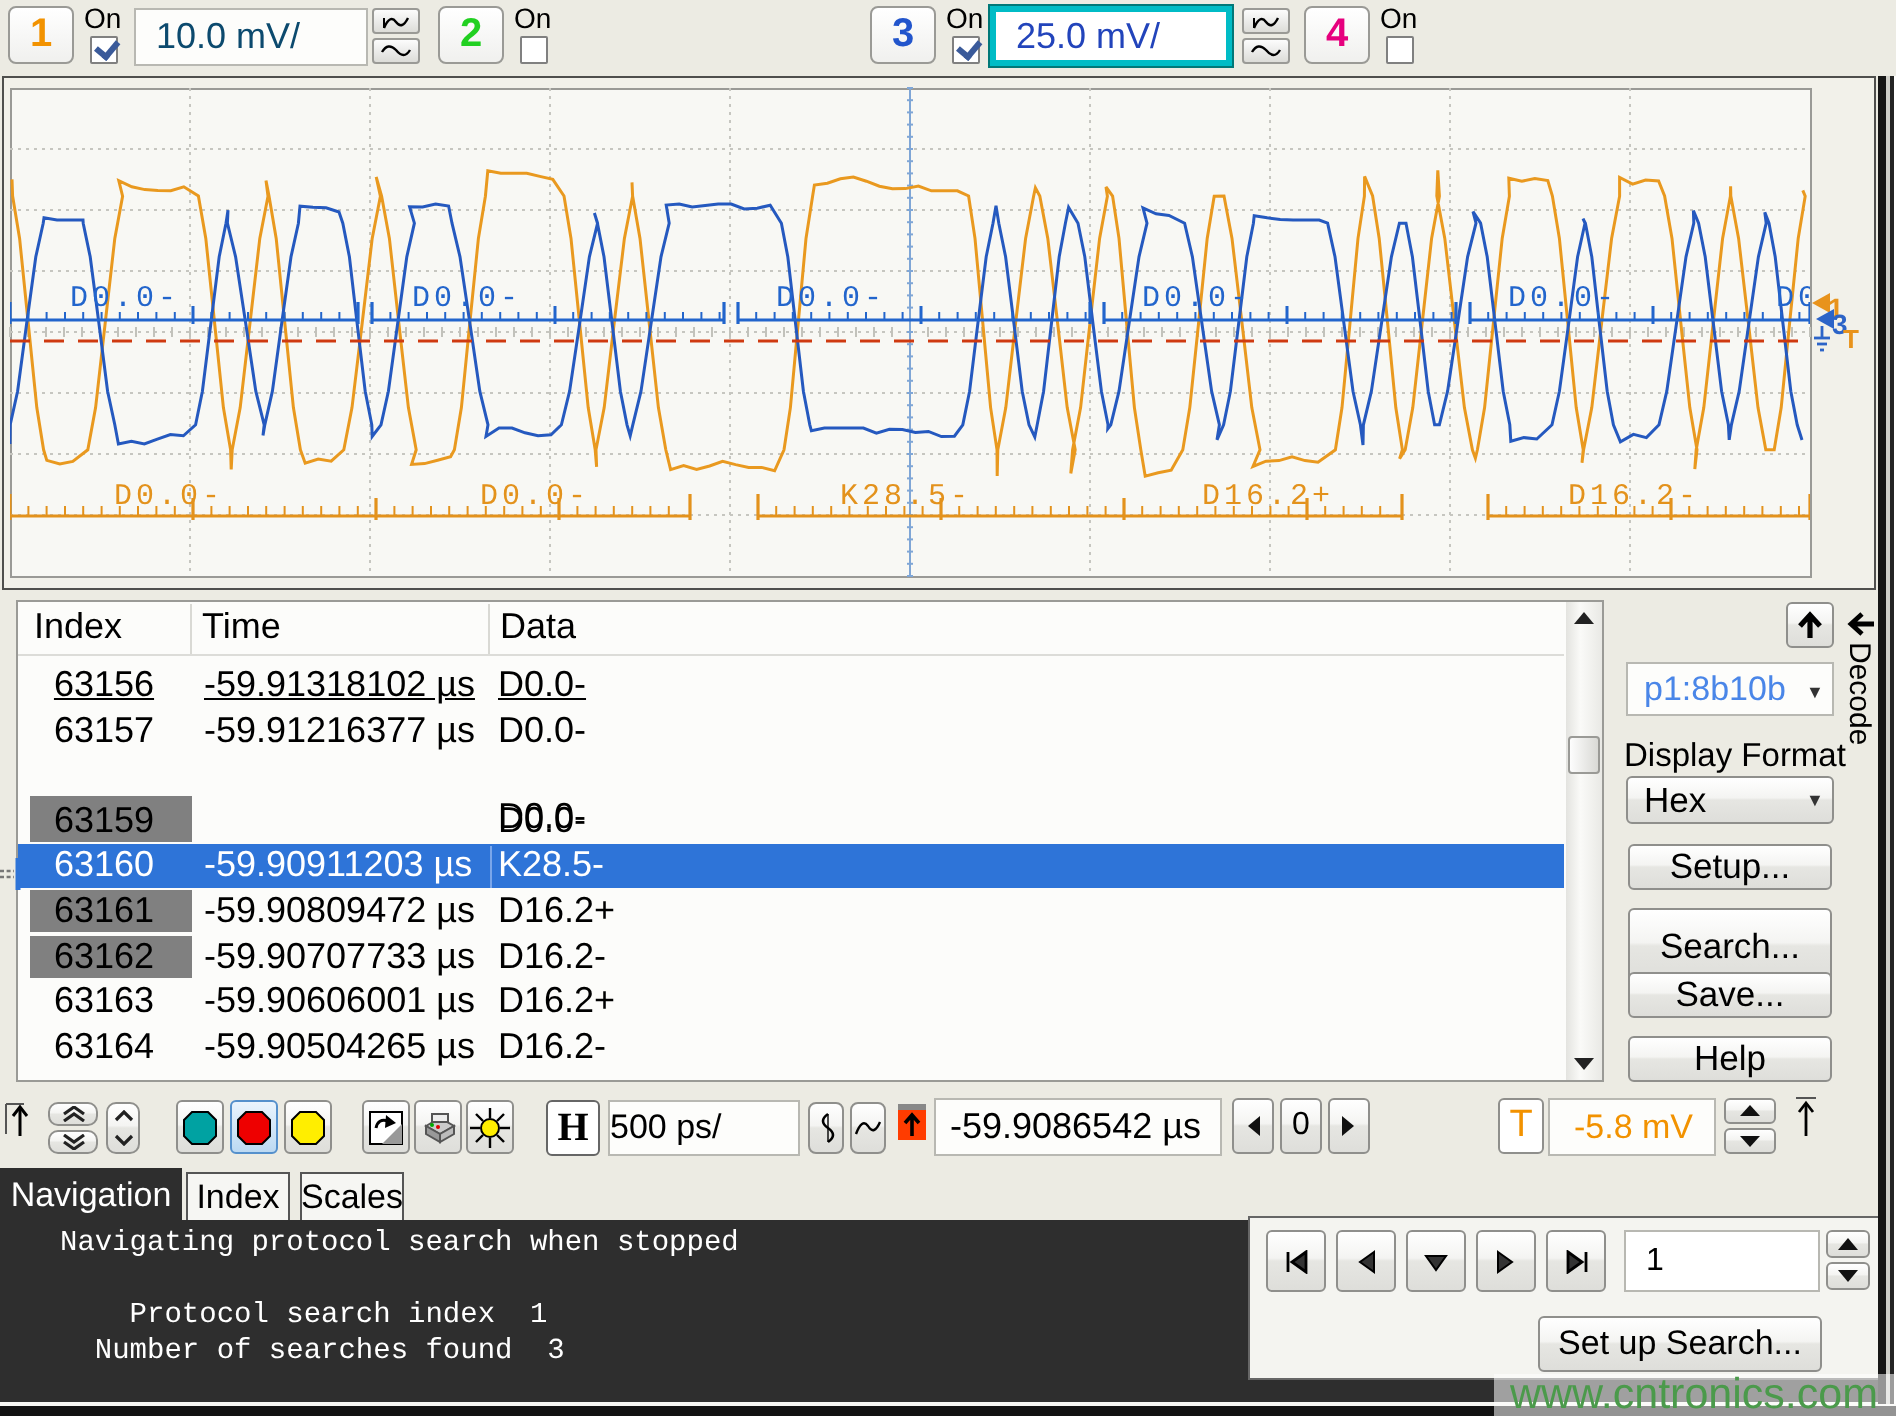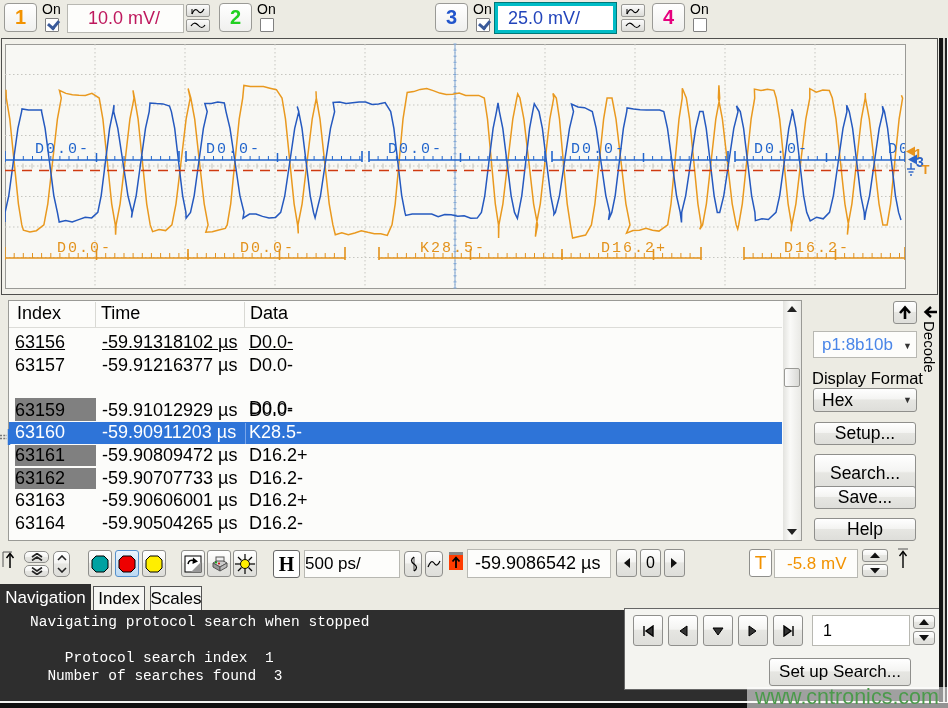--- a/index.html
+++ b/index.html
@@ -3,36 +3,36 @@
 *{margin:0;padding:0;box-sizing:border-box}
 html,body{width:948px;height:708px;overflow:hidden;background:#ecebe3;font-family:"Liberation Sans",sans-serif;position:relative}
 .abs{position:absolute}
 .fld{position:absolute;background:#fdfdfb;border:1px solid #b8b8b2;color:#000;display:flex;align-items:center}
 .chk{position:absolute;width:14px;height:14px;background:#fff;border:1.5px solid #808080;border-radius:1px}
 .chk.on::after{content:"";position:absolute;left:1.5px;top:0.5px;width:7.5px;height:4.5px;border-left:3px solid #3a5a9a;border-bottom:3px solid #3a5a9a;transform:rotate(-50deg)}
 .chbtn{position:absolute;width:33px;height:29px;background:linear-gradient(#ffffff,#f0f0ee);border:1.5px solid #9a9a96;border-radius:4px;
  display:flex;align-items:center;justify-content:center;font-size:20px;font-weight:bold}
 .spin{position:absolute;width:24px;height:13px;background:linear-gradient(#fcfcfc,#dcdcd8);border:1px solid #9a9a96;border-radius:2px;display:flex;align-items:center;justify-content:center}
 .trow{position:absolute;left:9px;width:773px;height:22px;font-size:18px;color:#000}
-.trow .ci{position:absolute;left:6px;top:0;width:81px;height:21px;text-align:left;padding-right:7px;line-height:21px}
+.trow .ci{position:absolute;left:6px;top:0;width:81px;height:21px;text-align:center;padding-right:7px;line-height:21px}
 .trow .ct{position:absolute;left:93px;top:0;width:142px;height:22px;line-height:21px}
 .trow .cd{position:absolute;left:240px;top:0;height:22px;line-height:21px}
 .trow.sel{background:#2e74d8;color:#fff}
 .blab{font-family:"Liberation Mono",monospace;font-size:15px;letter-spacing:2px;fill:#2265cc}
 .olab{font-family:"Liberation Mono",monospace;font-size:15px;letter-spacing:2px;fill:#e3921c}
 .tab{position:absolute;top:586px;height:24px;display:flex;align-items:center;justify-content:center;font-size:17px;
  background:#f6f6f3;border:1px solid #555;border-bottom:none;color:#000}
 .vbtn{position:absolute;background:linear-gradient(#ffffff,#f4f4f2 45%,#e6e6e2 50%,#dededa);border:1px solid #8f8f8c;border-radius:3px;display:flex;align-items:center;justify-content:center}
 </style></head>
 <body>
 
 <div class="chbtn" style="left:4px;top:3px;color:#f29200">1</div>
 <div class="abs" style="left:42px;top:1px;font-size:14px">On</div>
 <div class="chk on" style="left:45px;top:18px"></div>
-<div class="fld" style="left:67px;top:4px;width:117px;height:29px;font-size:18px;color:#be185d;padding-left:20px">10.0 mV/</div>
+<div class="fld" style="left:67px;top:4px;width:117px;height:29px;font-size:18px;color:#0c4a6e;padding-left:10px">10.0 mV/</div>
 <div class="spin" style="left:186px;top:4px">
     <svg width="16" height="10">
       <path d="M2 8 Q5 1 8 5 Q11 9 14 3" stroke="#000" fill="none" stroke-width="1.2"></path>
       <line x1="2" y1="3" x2="2" y2="8" stroke="#000"></line>
     </svg>
   </div>
 <div class="spin" style="left:186px;top:19px">
     <svg width="16" height="9">
       <path d="M1 5 Q4 0 8 4 Q12 9 15 4" stroke="#000" fill="none" stroke-width="1.2"></path>
     </svg>
@@ -490,21 +490,20 @@
 <div class="ci"><span>63157</span></div>
     <div class="ct"><span>-59.91216377 µs</span></div>
     <div class="cd"><span>D0.0-</span></div>
   </div>
 <div class="trow" style="top:398px">
 <div class="ci" style="background:#808080"><span>63158</span></div>
     <div class="cd"><span>D0.0-</span></div>
   </div>
 <div class="trow" style="top:399.80000000000007px">
 <div class="ci" style="background:#808080"><span>63159</span></div>
-    <div class="ct"><span>-59.91012929 µs</span></div>
     <div class="cd"><span>D0.0-</span></div>
   </div>
 <div class="trow sel" style="top:422.4000000000001px">
 <div class="ci"><span>63160</span></div>
     <div class="ct"><span>-59.90911203 µs</span></div>
     <div class="cd"><span>K28.5-</span></div>
 <div style="position:absolute;left:236px;top:1px;width:1px;height:21px;background:#7aa6ea"></div>
   </div>
 <div class="trow" style="top:445.0000000000001px">
 <div class="ci" style="background:#808080"><span>63161</span></div>

